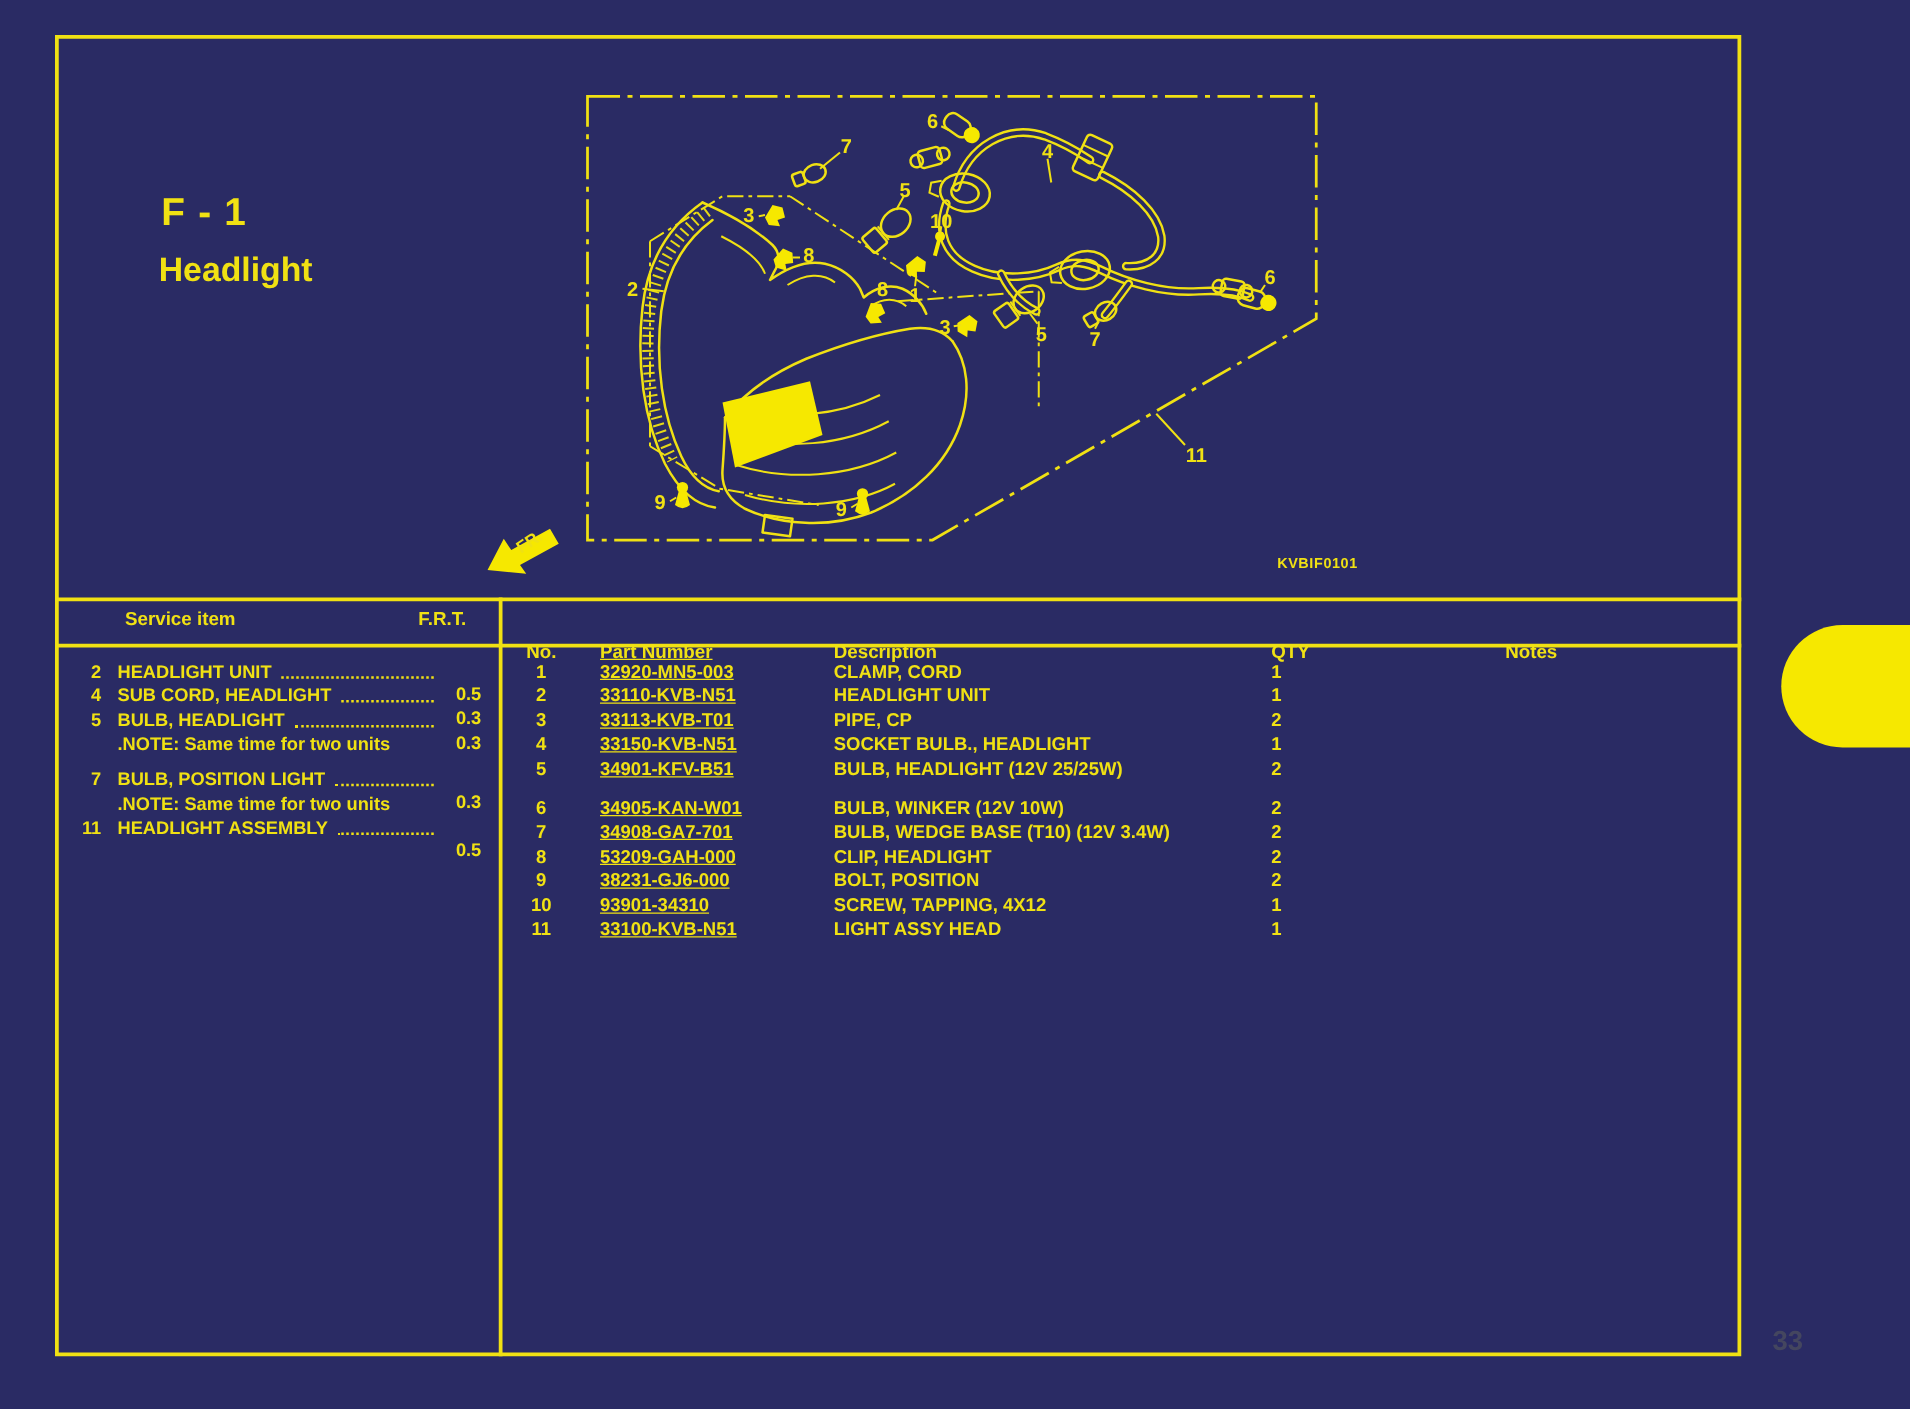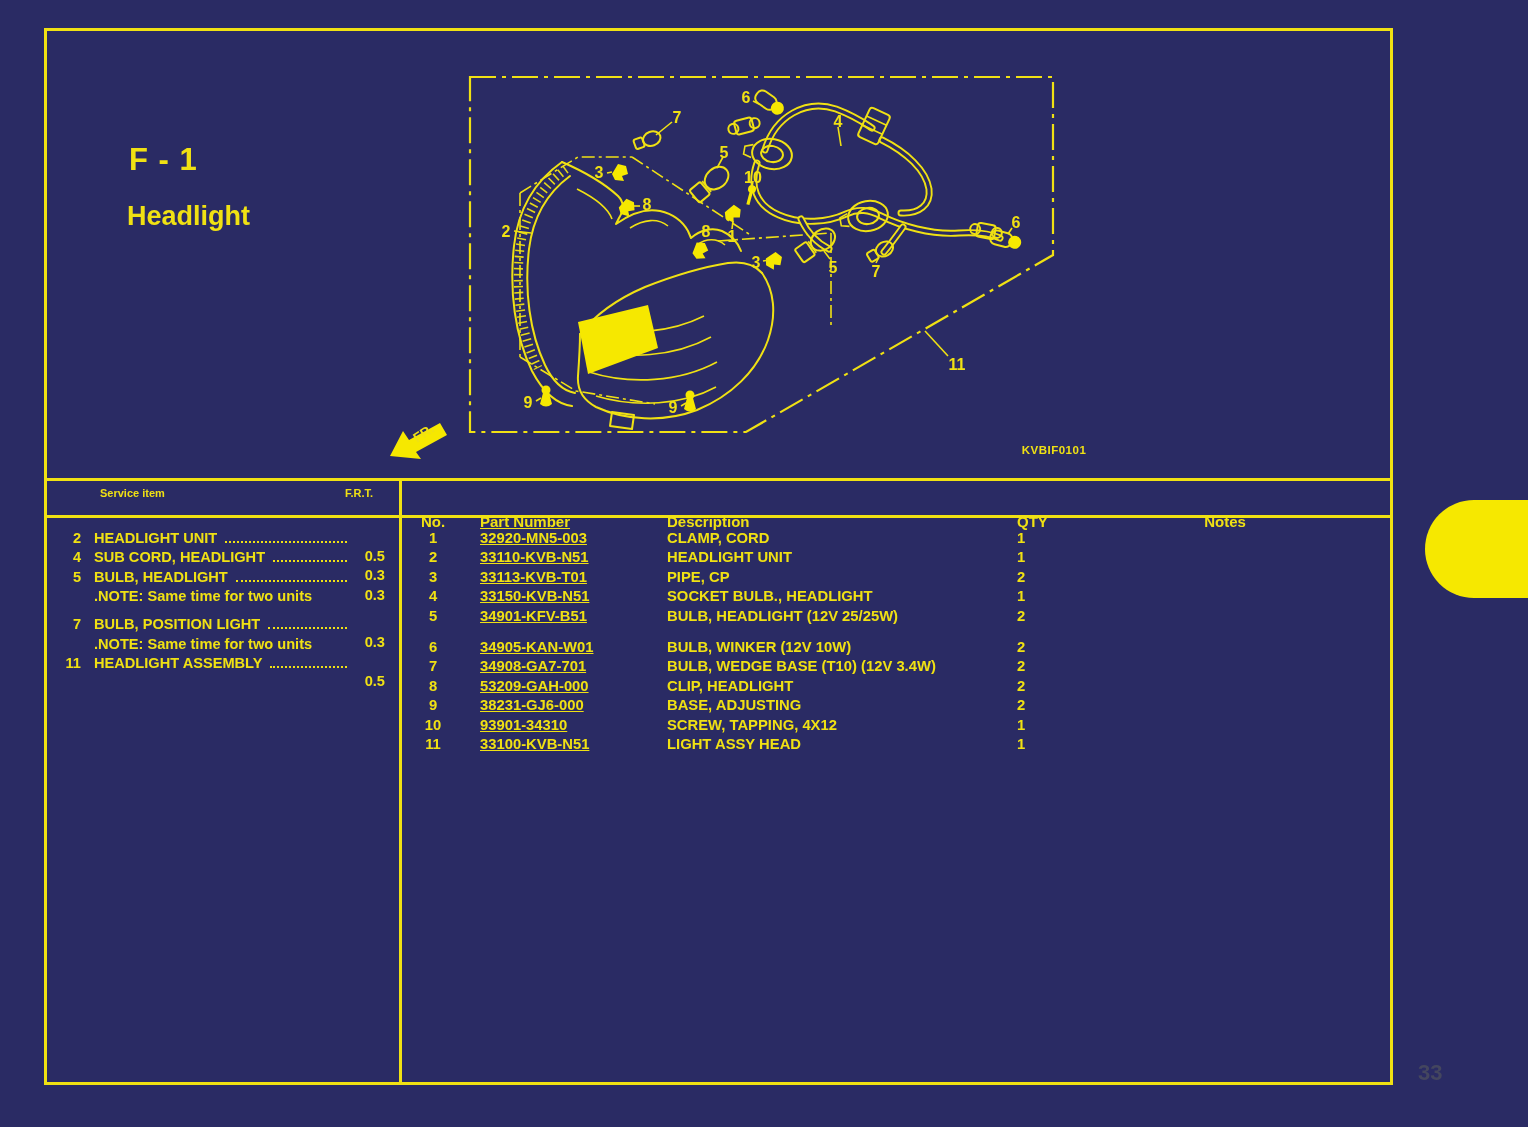--- a/index.html
+++ b/index.html
@@ -22,36 +22,36 @@
   
   #outer-border{
     left:44px;top:28px;width:1349px;height:1057px;
     border:3px solid var(--y);
     z-index:1;
   }
   .hline{background:var(--y);height:3px;z-index:3;}
   .vline{background:var(--y);width:3px;z-index:3;}
 
   
-  #section-code{left:129px;top:142px;font-size:31px;letter-spacing:1px;z-index:4;}
+  #section-code{left:129px;top:152px;font-size:31px;letter-spacing:1px;z-index:4;}
   #section-title{left:127px;top:201px;font-size:27px;z-index:4;text-align:center;}
 
   
   #bookmark-tab{
     left:1425px;top:500px;width:103px;height:98px;
     background:var(--ybright);
     border-radius:49px 0 0 49px;
     z-index:6;
   }
 
   
   #page-number{left:1418px;top:1060px;font-size:22px;color:var(--pgnum);z-index:2;font-weight:bold;}
 
   
-  #service-header{left:47px;top:487px;width:338px;display:flex;font-size:11px;z-index:4;}
+  #service-header{left:47px;top:487px;width:338px;display:flex;font-size:15px;z-index:4;}
   #service-header .sh-item{margin-left:53px;}
   #service-header .sh-frt{margin-left:auto;margin-right:12px;}
 
   #parts-header{left:403px;top:513px;width:950px;display:flex;font-size:15px;z-index:4;}
   .pno{width:60px;text-align:center;flex:none;}
   .ppart{width:204px;padding-left:17px;flex:none;text-decoration:underline;}
   .pdesc{width:350px;flex:none;}
   .pqty{width:80px;text-align:left;flex:none;}
   .pnotes{flex:1;text-align:center;}
 
@@ -358,21 +358,21 @@
     <div class="prow">
       <span class="pno">8</span>
       <span class="ppart">53209-GAH-000</span>
       <span class="pdesc">CLIP, HEADLIGHT</span>
       <span class="pqty">2</span>
       <span class="pnotes"></span>
     </div>
     <div class="prow">
       <span class="pno">9</span>
       <span class="ppart">38231-GJ6-000</span>
-      <span class="pdesc">BASE, ADJUSTING</span>
+      <span class="pdesc">BOLT, POSITION</span>
       <span class="pqty">2</span>
       <span class="pnotes"></span>
     </div>
     <div class="prow">
       <span class="pno">10</span>
       <span class="ppart">93901-34310</span>
       <span class="pdesc">SCREW, TAPPING, 4X12</span>
       <span class="pqty">1</span>
       <span class="pnotes"></span>
     </div>

